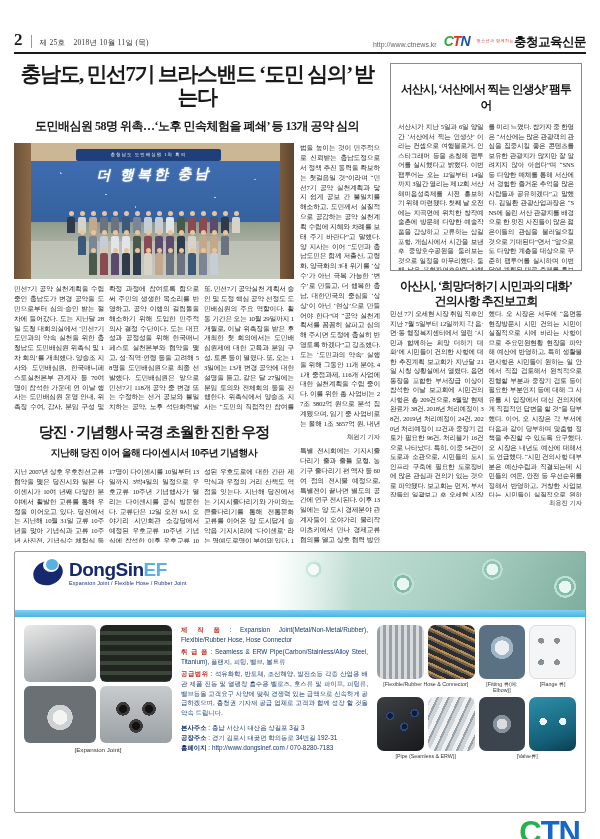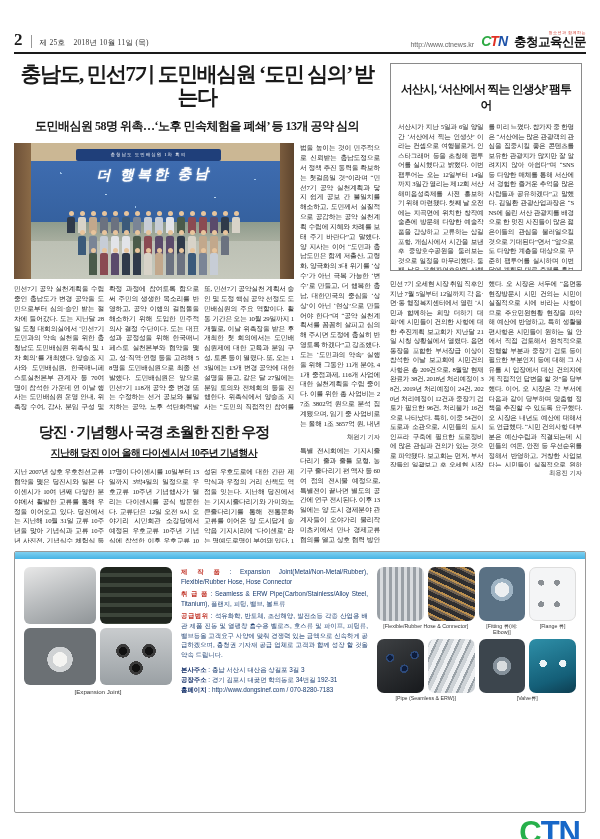--- a/index.html
+++ b/index.html
@@ -10,21 +10,21 @@
   
   .masthead { margin-top:24px; height:30px; display:flex; align-items:flex-end; justify-content:space-between; border-bottom:2.5px solid #1a1a1a; padding-bottom:4px; }
   .mh-left { display:flex; align-items:flex-end; gap:8px; }
   .page-num { font-size:17px; font-weight:bold; line-height:1; }
   .mh-div { width:1px; height:13px; background:#999; }
   .issue-date { font-size:7.5px; color:#333; letter-spacing:.3px; }
   .mh-right { display:flex; align-items:flex-end; gap:7px; }
   .site-url { font-size:7px; color:#666; font-family:"Liberation Sans",sans-serif; }
   .ctn-logo { font-family:"Liberation Sans",sans-serif; font-style:italic; font-weight:bold; font-size:14px; line-height:1; letter-spacing:-1px; }
   .ctn-logo .c1 { color:#2eaa44; } .ctn-logo .c2 { color:#e03024; } .ctn-logo .c3 { color:#1d52a8; }
-  .brand-stack { display:flex; flex-direction:column; align-items:flex-end; line-height:1; }
+  .brand-stack { display:flex; flex-direction:row; align-items:center; line-height:1; }
   .brand-slogan { font-size:4px; color:#d03024; letter-spacing:.5px; margin-bottom:1px; }
   .brand-name { font-size:12.5px; font-weight:bold; letter-spacing:-.5px; color:#111; }
 
   
   .content { display:flex; gap:10px; margin-top:9px; height:480px; overflow:hidden; }
   .zone-left { width:366px; flex:none; }
   .zone-right { width:192px; flex:none; }
 
   .main-headline { font-size:21px; font-weight:bold; text-align:center; letter-spacing:-1.5px; line-height:1.1; }
   .main-subhead { font-size:12px; font-weight:bold; text-align:center; letter-spacing:-.5px; margin:9px 0 8px; }
@@ -49,21 +49,21 @@
   .photo-callig { position:absolute; top:17%; width:100%; text-align:center; color:#fff; font-size:14px; font-style:italic; font-weight:bold; letter-spacing:3px; text-shadow:0 0 2px rgba(255,255,255,.6); transform:rotate(-1deg); }
   .confetti { position:absolute; top:13%; left:6%; right:5%; height:45%;
     background-image:radial-gradient(circle 2px at 12% 20%,#9ec4ea 0 40%,transparent 41%),radial-gradient(circle 2px at 30% 55%,#bcd6ef 0 40%,transparent 41%),radial-gradient(circle 2px at 55% 25%,#9ec4ea 0 40%,transparent 41%),radial-gradient(circle 2px at 74% 60%,#bcd6ef 0 40%,transparent 41%),radial-gradient(circle 2px at 90% 30%,#9ec4ea 0 40%,transparent 41%),radial-gradient(circle 2px at 42% 75%,#9ec4ea 0 40%,transparent 41%); }
   .people-row { position:absolute; width:92%; left:4%; display:flex; justify-content:center; gap:3px; }
   .person { display:flex; flex-direction:column; align-items:center; }
   .person .head { width:5px; height:5px; border-radius:50%; background:#e7c49c; }
   .person .body { width:8px; border-radius:2px 2px 0 0; margin-top:.5px; }
 
   
   .danjin-head { font-size:15px; font-weight:bold; text-align:center; letter-spacing:-1px; margin:11px 0 5px; }
-  .danjin-sub { font-size:9.8px; font-weight:bold; text-align:center; letter-spacing:-.5px; margin-bottom:7px;text-decoration:underline; }
+  .danjin-sub { font-size:9.8px; font-weight:bold; text-align:center; letter-spacing:-.5px; margin-bottom:7px; }
 
   
   .boxed { border:1px solid #8a8a8a; padding:15px 7px 5px; height:208px; overflow:hidden; }
   .box-headline { font-size:11.8px; font-weight:bold; text-align:center; letter-spacing:-.8px; margin:3px 0 8px; }
   .asan { margin-top:8px; }
   .asan-headline { font-size:12px; font-weight:bold; text-align:center; letter-spacing:-.8px; line-height:1.25; }
   .asan-sub { font-size:9px; font-weight:bold; text-align:center; color:#3a3a3a; letter-spacing:-.4px; margin:5px 0 7px; }
   .zone-right .news-text { font-size:6.6px; }
 
   
@@ -141,21 +141,21 @@
       <span class="brand-stack">
         <span class="brand-slogan">청소년과 함께하는</span>
         <span class="brand-name">충청교육신문</span>
       </span>
     </div>
   </div>
 
   <div class="content">
 
     <div class="zone-left">
-      <div class="main-headline">충남도, 민선7기 도민배심원 ‘도민 심의’ 받는다</div>
+      <div class="main-headline">충남도, 민선7기 브라스밴드 ‘도민 심의’ 받는다</div>
       <div class="main-subhead">도민배심원 58명 위촉…‘노후 민속체험을 폐쇄’ 등 13개 공약 심의</div>
 
       <div class="main-body">
         <div class="inner-left">
 
           <div class="photo">
             <div class="confetti"></div>
             <div class="photo-sideL"></div>
             <div class="photo-sideR"></div>
             <div class="photo-banner">
@@ -369,30 +369,49 @@
       <div class="boxed">
         <div class="box-headline">서산시, ‘서산에서 찍는 인생샷’ 팸투어</div>
         <div class="cols2 news-text" style="height:168px;">
           <div>서산시가 지난 5일과 6일 양일간 ‘서산에서 찍는 인생샷’ 이라는 컨셉으로 여행블로거, 인스타그래머 등을 초청해 팸투어를 실시했다고 밝혔다. 이번 팸투어는 오는 12일부터 14일까지 3일간 열리는 제12회 서산해미읍성축제를 사전 홍보하기 위해 마련됐다. 첫째 날 오전에는 지곡면에 위치한 창작예술촌에 방문해 다양한 예술작품을 감상하고 교류하는 삼길포항, 개심사에서 시간을 보낸 후 중앙호수공원을 둘러보는 것으로 일정을 마무리했다. 둘째 날은 용현자연휴양림 산책으로 시작해 마애여래삼존상, 간월암, 버드랜드를 관람한 후 마지막 일정으로 해미읍성에 방문해 복식체험, 국궁체험, 전통 풍의 다양한 민속체험을 하며 12일에 개최될 서산해미읍성축제의 분위기</div>
           <div>를 미리 느꼈다. 참가자 중 한명은 “서산에는 많은 관광객의 관심을 집중시킬 좋은 콘텐츠를 보유한 관광지가 많지만 잘 알려지지 않아 아쉽다”며 “SNS 등 다양한 매체를 통해 서산에서 경험한 즐거운 추억을 많은 사람들과 공유하겠다”고 말했다. 김일환 관광산업과장은 “SNS에 올린 서산 관광지를 배경으로 한 멋진 사진들이 많은 젊은이들의 관심을 불러일으킬 것으로 기대된다”면서 “앞으로도 다양한 계층을 대상으로 꾸준히 팸투어를 실시하며 이번 달에 계획된 대로 축제를 홍보할 계획”이라고 밝혔다. 한편, 참가자들은 팸투어 일정동안 서산 관광지에서 찍은 사진·영상을 활용, 재미있고 참신한 홍보콘텐츠를 제작해 블로그, 인스타그램, 유튜브 등에 소개할 예정이다.</div>
         </div>
 
       </div>
 
       <div class="asan">
+        <div class="asan-headline">
+          <div>아산시, ‘희망더하기 시민과의 대화’</div>
+          <div>건의사항 추진보고회</div>
+        </div>
         <div class="cols2 news-text" style="height:188px;">
           <div>민선 7기 오세현 시장 취임 직후인 지난 7월 5일부터 12일까지 각 읍·면·동 행정복지센터에서 열린 ‘시민과 함께하는 희망 더하기 대화’에 시민들이 건의한 사항에 대한 추진계획 보고회가 지난달 21일 시청 상황실에서 열렸다. 읍면동장을 포함한 부서장급 이상이 참석한 이날 보고회에 시민건의 사항은 총 209건으로, 8월말 현재 완료가 38건, 2018년 처리예정이 38건, 2019년 처리예정이 24건, 2020년 처리예정이 12건과 중장기 검토가 필요한 96건, 처리불가 16건으로 나타났다. 특히, 이중 54건이 도로과 소관으로, 시민들의 도시인프라 구축에 필요한 도로정비에 많은 관심과 건의가 있는 것으로 파악됐다. 보고회는 먼저, 부서장들의 일괄보고 후 오세현 시장이 보고사항에 대한 답변을 하는 것으로 진행됐다. 오 시장은 중요하다고 생각되는 부서의 담당과 함께 공무원의 시민을 대하는 자세, 향후 시정방향 등을 제시</div>
           <div>했다. 오 시장은 서두에 “읍면동 현장방문시 시민 건의는 시민이 실질적으로 시에 바라는 사항이므로 주요민원현황 현장을 파악해 예산에 반영하고, 특히 생활불편사항은 시민들이 원하는 일 안에서 직접 검토해서 원칙적으로 진행할 부분과 중장기 검토 등이 필요한 부분인지 등에 대해 그 사유를 시 입장에서 대신 건의자에게 직접적인 답변을 할 것”을 당부했다. 이어, 오 시장은 각 부서에 다음과 같이 당부하며 맞춤형 정책을 추진할 수 있도록 요구했다. 오 시장은 내년도 예산에 대해서도 언급했다. “시민 건의사항 대부분은 예산수립과 직결되는데 시민들의 여론, 안전 등 우선순위를 정해서 반영하고, 거창한 사업보다는 시민들이 실질적으로 원하는 사업은 현장 확인 후 대안을 찾는 적극적 자세를 가지고 챙기되, 예산 속에서 진짜 필요하다고 생각되는 사업은 간략한 예산을 요구해라”며 시민을 위한 예산은 편성돼야 한다고 말했다.</div>
         </div>
         <div class="byline">최용진 기자</div>
       </div>
     </div>
   </div>
 
   <div class="ad-box">
+    <div class="ad-head">
+      <div class="ad-pipes"></div>
+      <div class="ad-pipes-fade"></div>
+      <div class="ad-logo">
+        <span class="ds-oval">
+            <span class="o1"></span>
+            <span class="o2"></span>
+            <span class="o3"></span>
+          </span>
+        <span class="ds-word">
+          <span class="ds-name"><span>DongSin</span><span class="ef">EF</span></span>
+          <div class="ds-tag">Expansion Joint / Flexible Hose / Rubber Joint</div>
+        </span>
+      </div>
+    </div>
     <div class="ad-stripe"></div>
 
     <div class="ad-body">
 
       <div class="ad-photos">
         <div class="ad-photo-grid">
           <div class="apcell a-machine"></div>
           <div class="apcell a-stack"></div>
           <div class="apcell a-bellow"></div>
           <div class="apcell a-rubber"></div>

